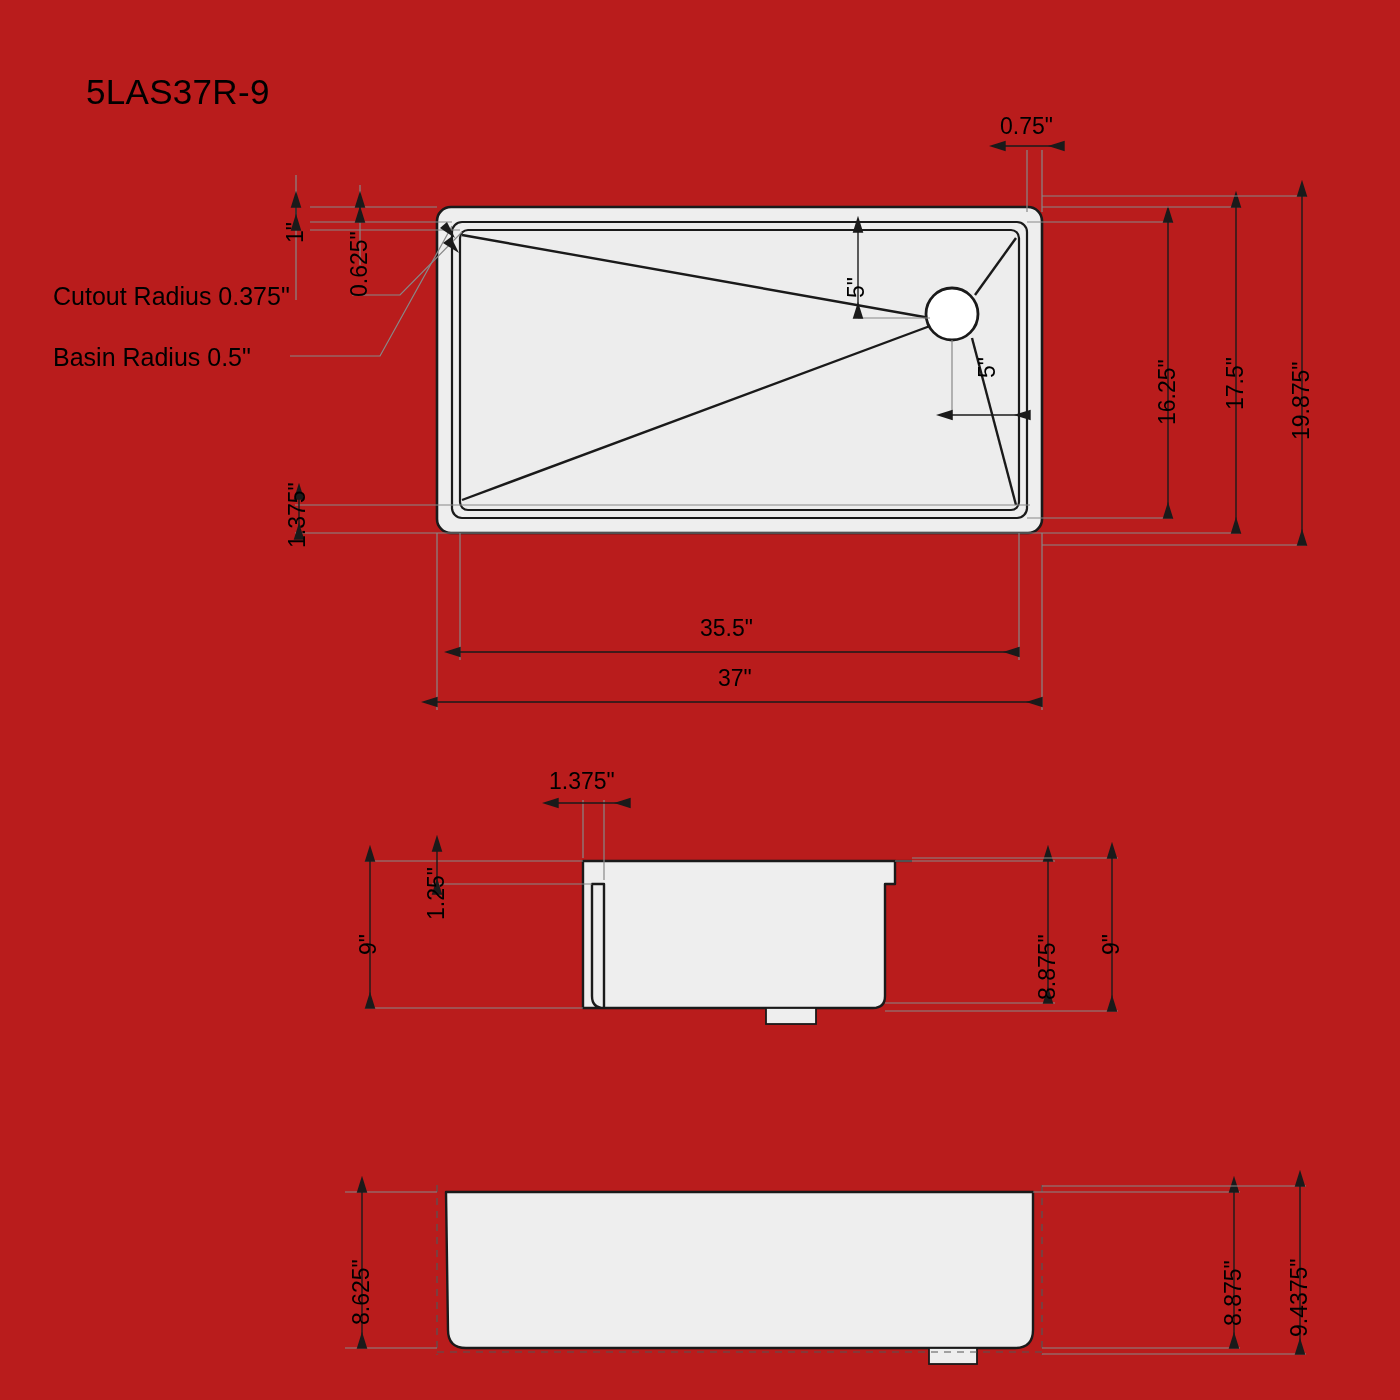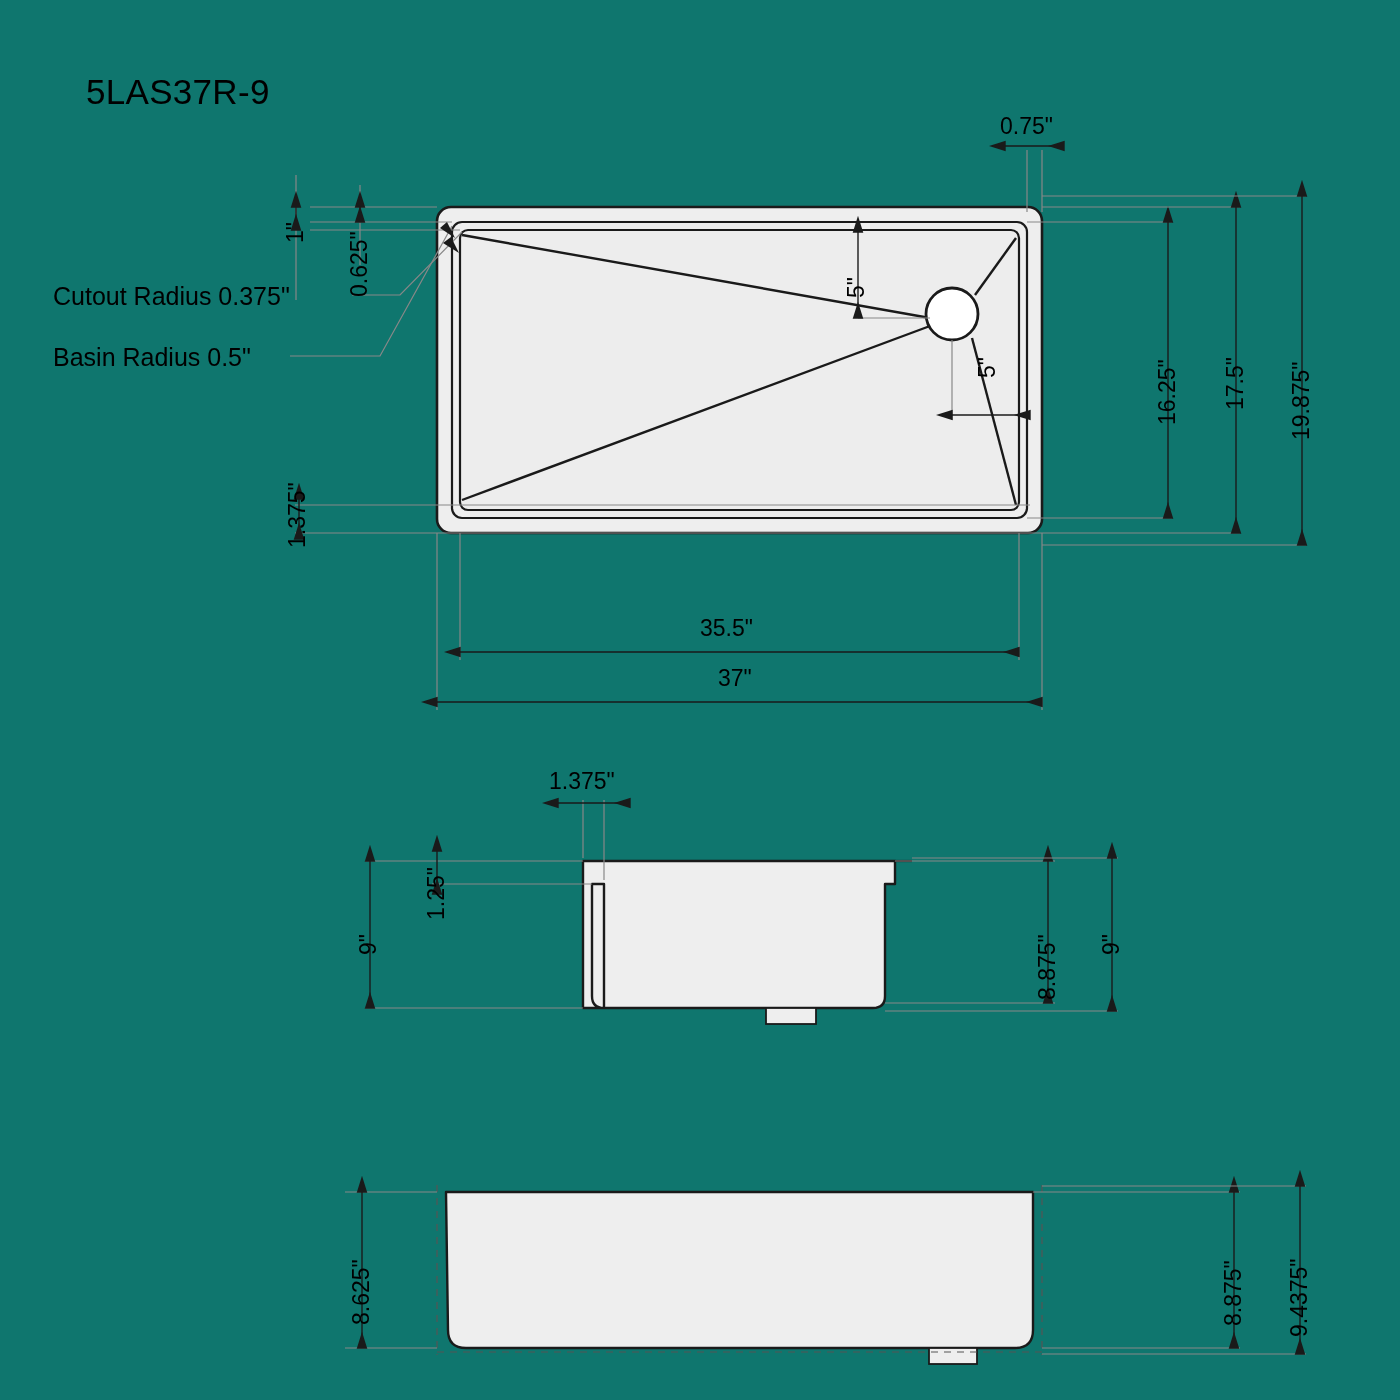--- a/index.html
+++ b/index.html
@@ -12,21 +12,21 @@
     width: 1400px;
     height: 1400px;
     font-family: "Liberation Sans", sans-serif;
     color: #1a1a1a;
     overflow: hidden;
   }
   #sheet {
     position: relative;
     width: 1400px;
     height: 1400px;
-    background: #0f766e;
+    background: #b91c1c;
   }
   #drawing-svg {
     position: absolute;
     left: 0;
     top: 0;
     width: 1400px;
     height: 1400px;
   }
   .title-text {
     position: absolute;

